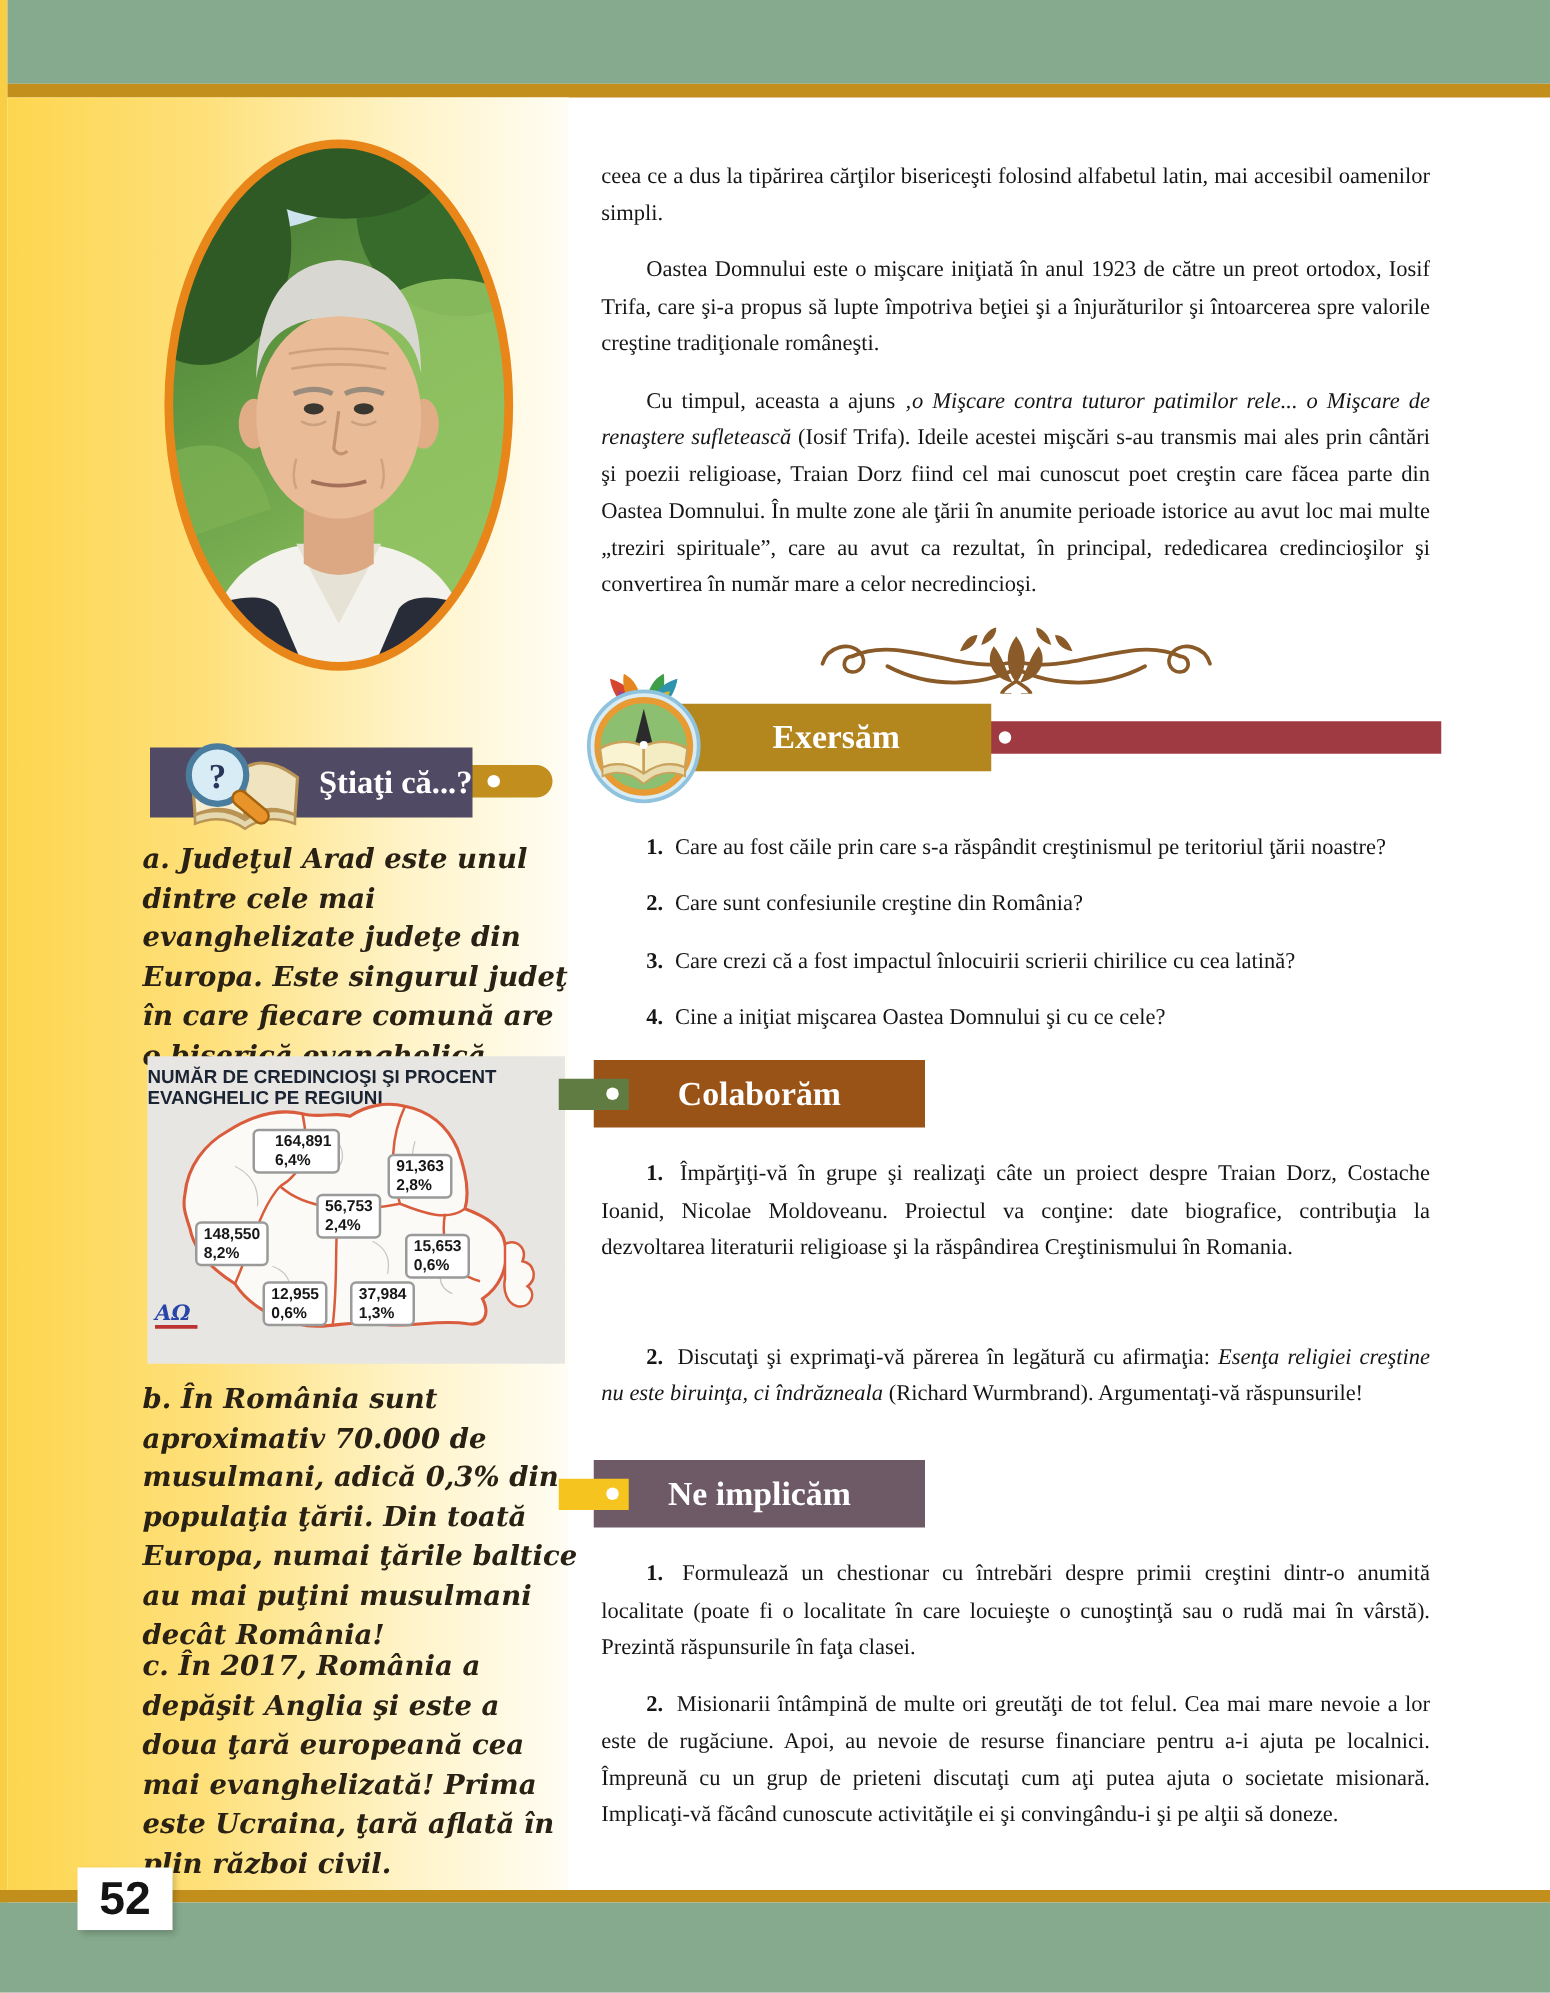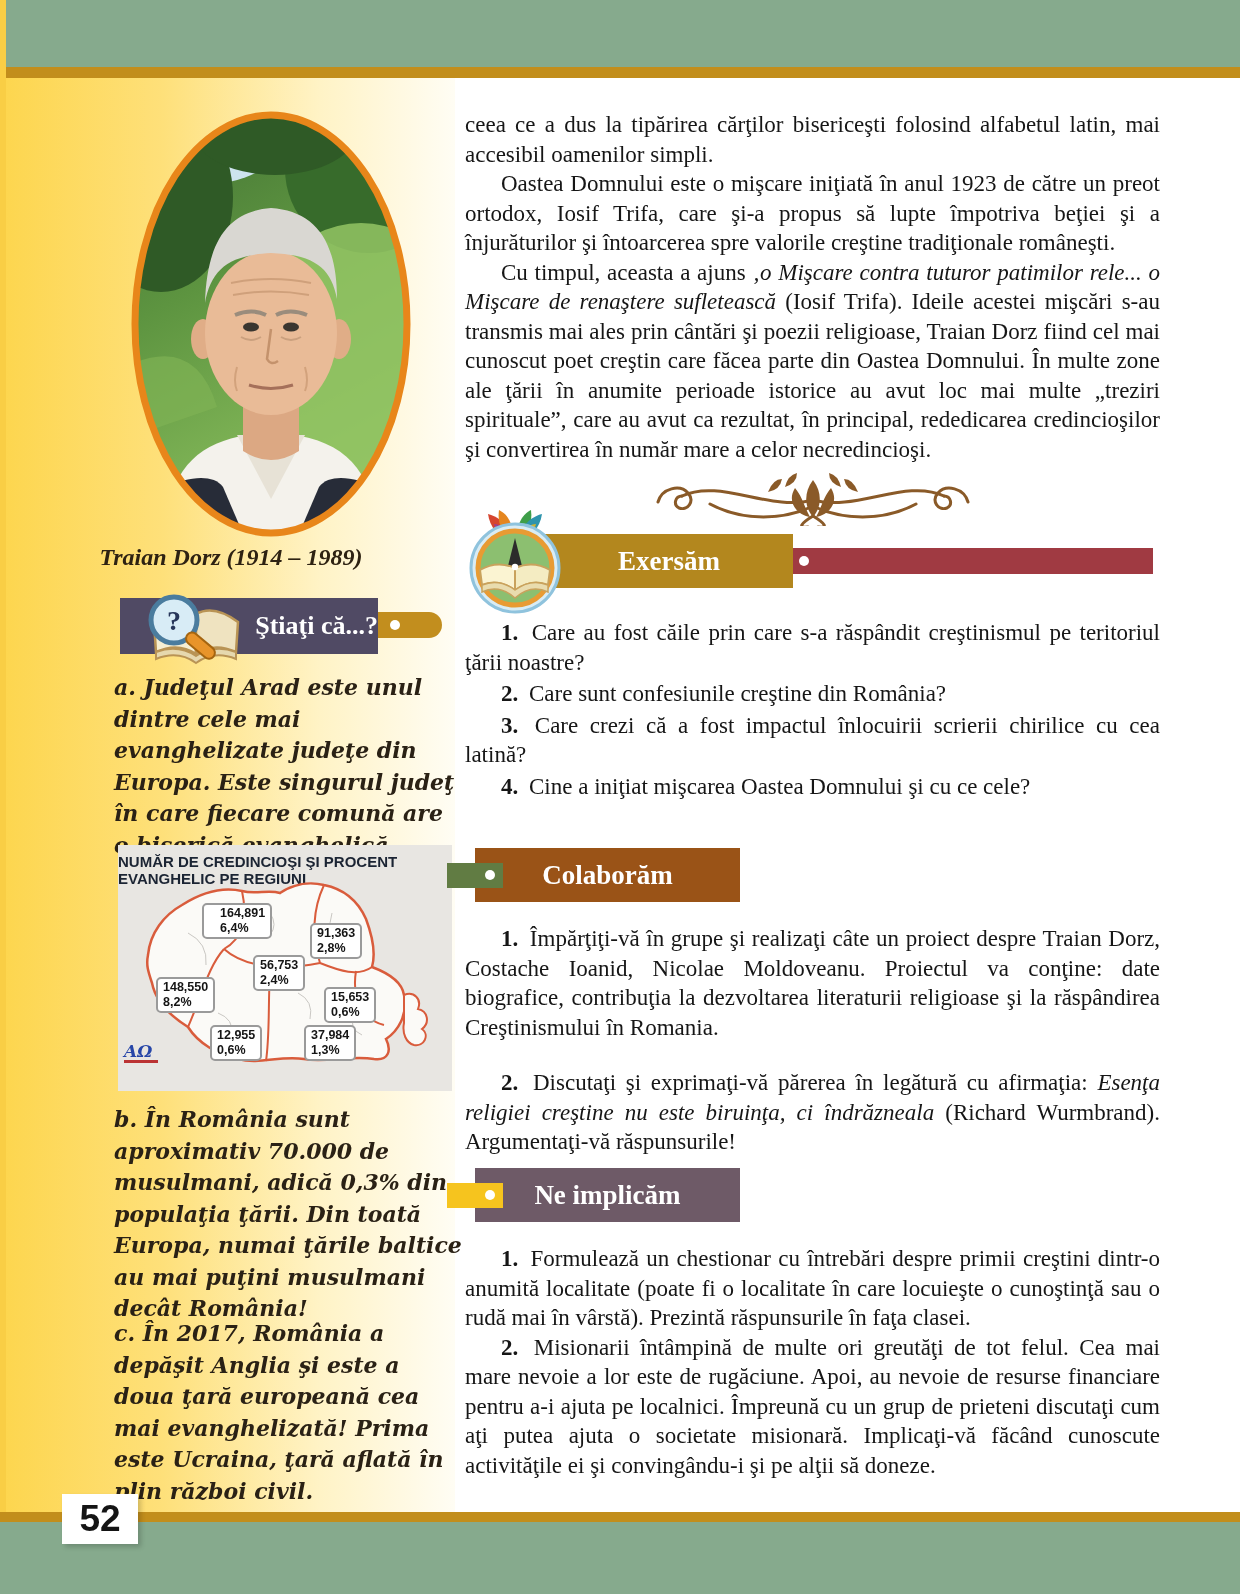--- a/index.html
+++ b/index.html
@@ -31,27 +31,27 @@
       font-style:italic;font-weight:bold;font-size:22px;line-height:31.5px;color:#2a2115;}
   .fact-a{top:594px;} .fact-b{top:1026px;} .fact-c{top:1240px;}
   
   .map-panel{position:absolute;left:112px;top:767px;width:334px;height:246px;background:#e8e6e2;}
   .map-title{position:absolute;left:0;top:8px;width:100%;
       font-family:"Liberation Sans",sans-serif;font-weight:bold;font-size:15px;color:#1b2433;}
   .map-svg{position:absolute;left:0;top:28px;}
   .rbox{position:absolute;background:#fff;border:2px solid #9a9a9a;border-radius:5px;padding:1px 5px;
       font-family:"Liberation Sans",sans-serif;font-weight:bold;font-size:12.5px;line-height:15px;color:#151515;}
   .rb1{left:84px;top:58px;padding-left:16px;} .rb2{left:192px;top:78px;} .rb3{left:135px;top:110px;}
-  .rb4{left:38px;top:132px;} .rb5{left:206px;top:142px;} .rb6{left:92px;top:180px;} .rb7{left:162px;top:180px;margin-left:24px;}
+  .rb4{left:38px;top:132px;} .rb5{left:206px;top:142px;} .rb6{left:92px;top:180px;} .rb7{left:162px;top:180px;}
   .ao-logo{position:absolute;left:6px;top:198px;font-family:"DejaVu Serif",serif;font-weight:bold;
       font-style:italic;font-size:17px;color:#2746a8;line-height:16px;}
   .ao-sub{display:block;width:34px;height:3px;background:#b33;margin-top:1px;}
   
   .main-col{position:absolute;left:465px;top:0;width:695px;}
-  .main-col p{margin:0;font-size:23px;line-height:29.5px;text-align:justify;}
+  .main-col p{margin:16px;font-size:18px;line-height:29.5px;text-align:justify;}
   .indent{text-indent:36px;}
   .intro{position:absolute;top:110px;width:695px;}
   .ornament{height:56px;margin-top:6px;text-align:center;}
   
   .sec-header{position:relative;height:92px;}
   .ex-icon{position:absolute;left:-2px;top:-16px;width:104px;height:104px;z-index:3;}
   .ex-badge{position:absolute;left:80px;top:8px;width:248px;height:54px;background:#b3871e;z-index:2;
       display:flex;align-items:center;justify-content:center;}
   .badge-lbl{color:#fff;font-weight:bold;font-size:27px;font-family:"Liberation Serif",serif;}
   .ex-bar{position:absolute;left:250px;top:22px;width:438px;height:26px;background:#a03a42;
@@ -126,21 +126,20 @@
           <path d="M156,232 Q166,238 176,232" stroke="#caa07e" stroke-width="2" fill="none"></path>
           <path d="M146,224 L142,254 Q146,261 153,256" stroke="#c4926c" stroke-width="2.5" fill="none"></path>
           <path d="M124,280 Q146,287 168,280" stroke="#a5705a" stroke-width="3" fill="none"></path>
           <path d="M112,262 Q108,276 112,286" stroke="#d2a27c" stroke-width="2" fill="none"></path>
           <path d="M180,262 Q184,276 180,286" stroke="#d2a27c" stroke-width="2" fill="none"></path>
         </g>
         <ellipse cx="146" cy="219" rx="136" ry="209" fill="none" stroke="#e8861a" stroke-width="7"></ellipse>
       </svg>
     </div>
 
-    <div class="caption">Traian Dorz (1914 – 1989)</div>
 
     <div class="stiati-bar">
       <span class="stiati-dot"></span>
     </div>
     <div class="stiati-badge">
       <span class="lbl">Ştiaţi că...?</span>
     </div>
     <div class="stiati-icon">
       <svg width="146" height="90" viewBox="0 0 146 90">
         <path d="M32,38 Q56,20 74,30 L74,70 Q56,58 34,68 Z" fill="#f6eed2" stroke="#b99455" stroke-width="2.5"></path>

